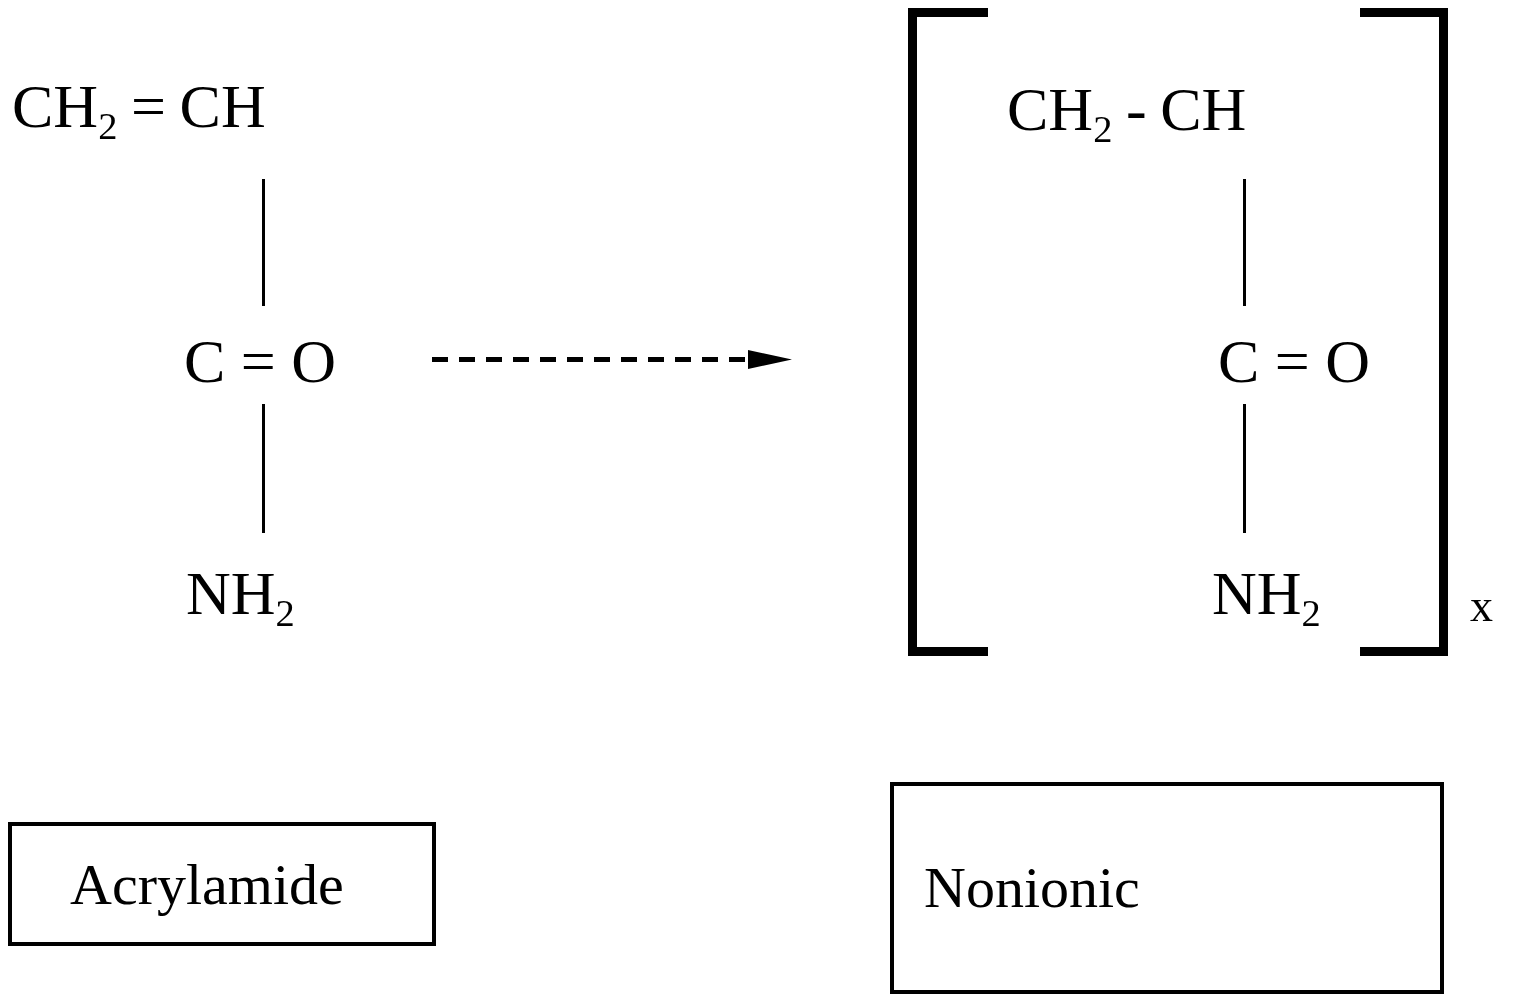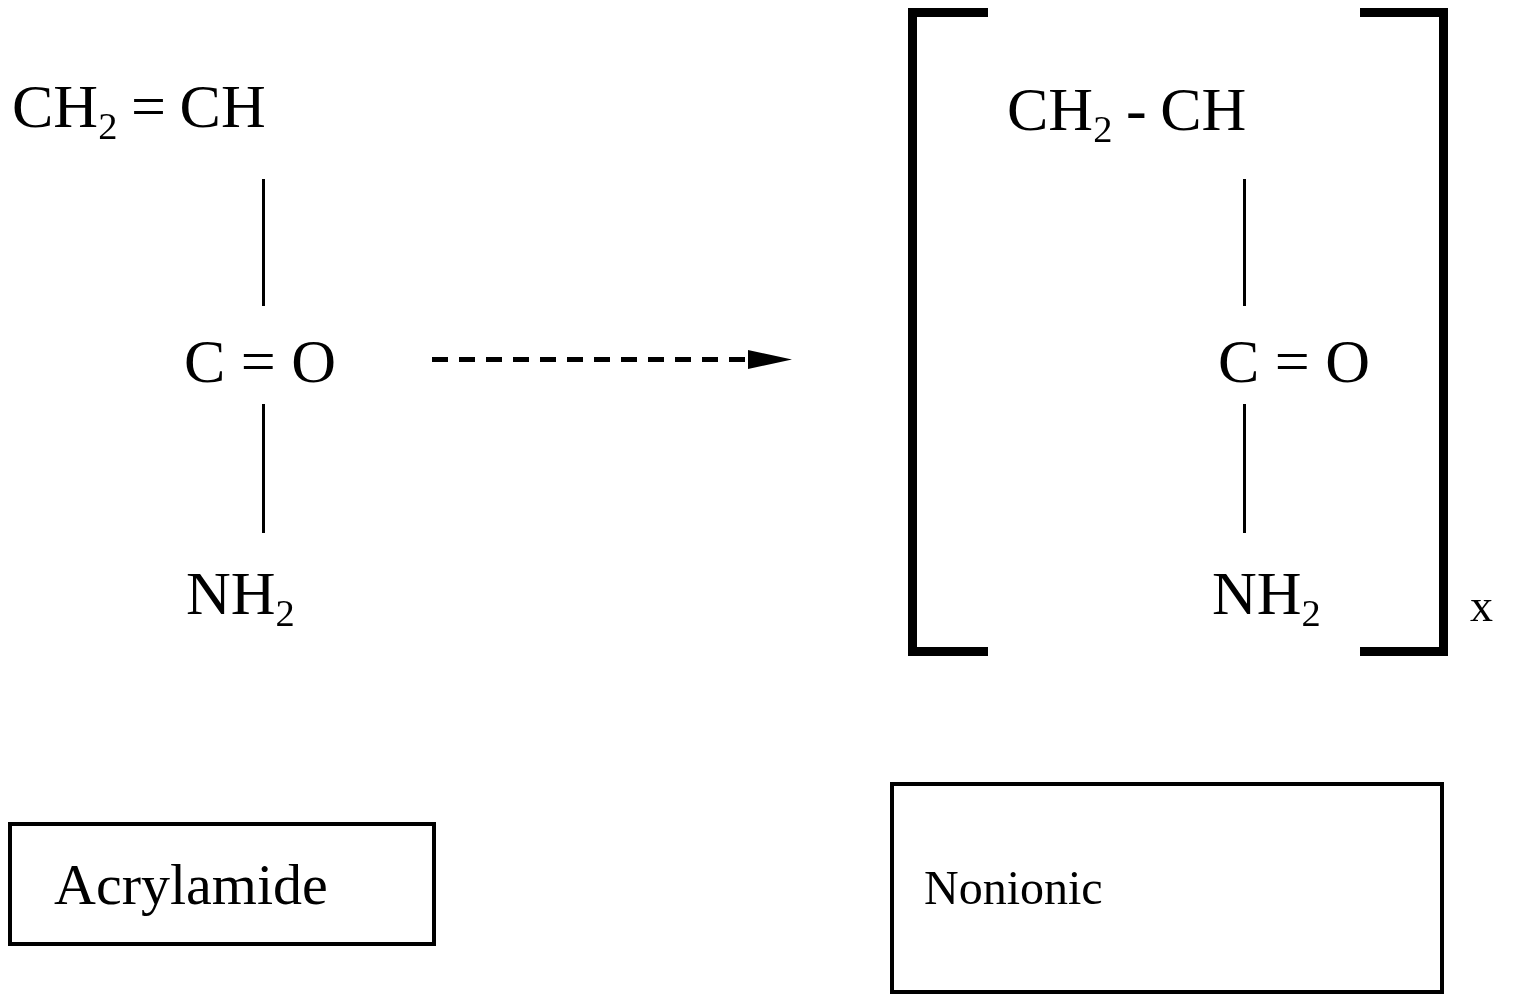--- a/index.html
+++ b/index.html
@@ -116,30 +116,30 @@
     display: flex;
     align-items: center;
     font-family: "Liberation Serif", "DejaVu Serif", serif;
     color: #000;
   }
   #caption-acrylamide {
     left: 8px;
     top: 822px;
     width: 428px;
     height: 124px;
-    padding-left: 42px;
+    padding-left: 58px;
     font-size: 58px;
   }
   #caption-polyacrylamide {
     left: 890px;
     top: 782px;
     width: 554px;
     height: 212px;
     padding-left: 30px;
-    font-size: 48px;
+    font-size: 58px;
     line-height: 1.22;
     flex-direction: column;
     align-items: flex-start;
     justify-content: center;
   }
   .caption-line { white-space: nowrap; }
 </style>
 </head>
 <body>
 

